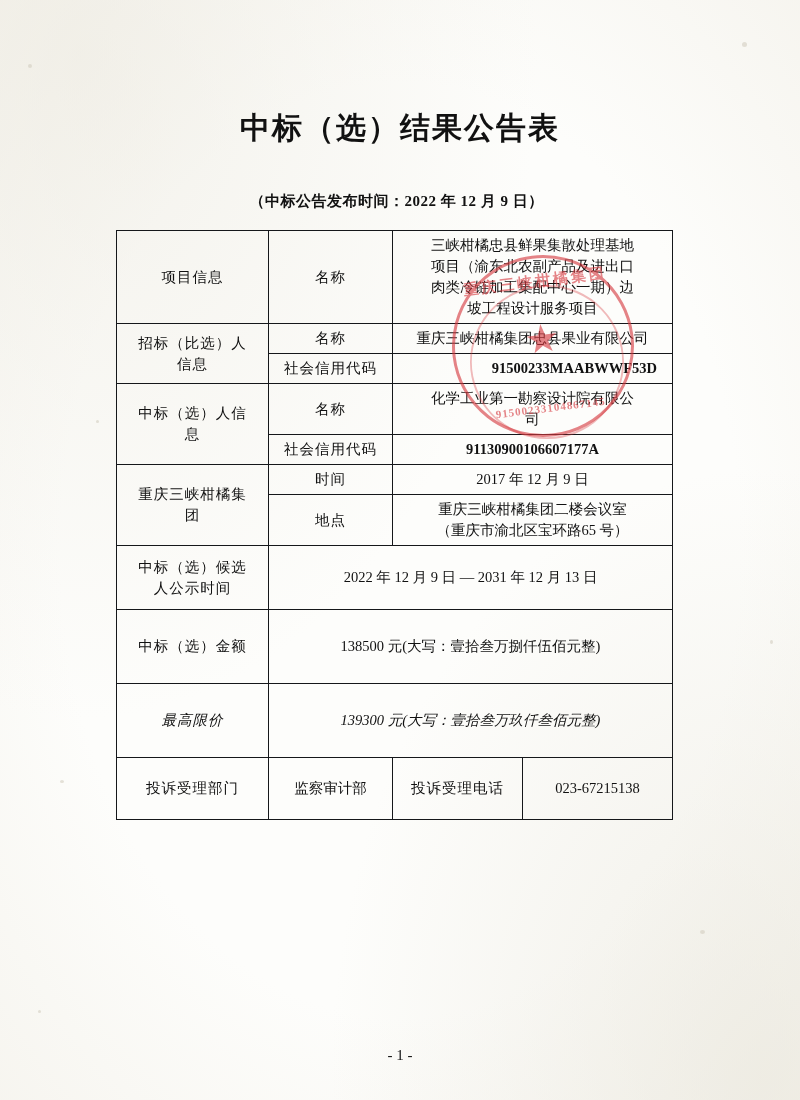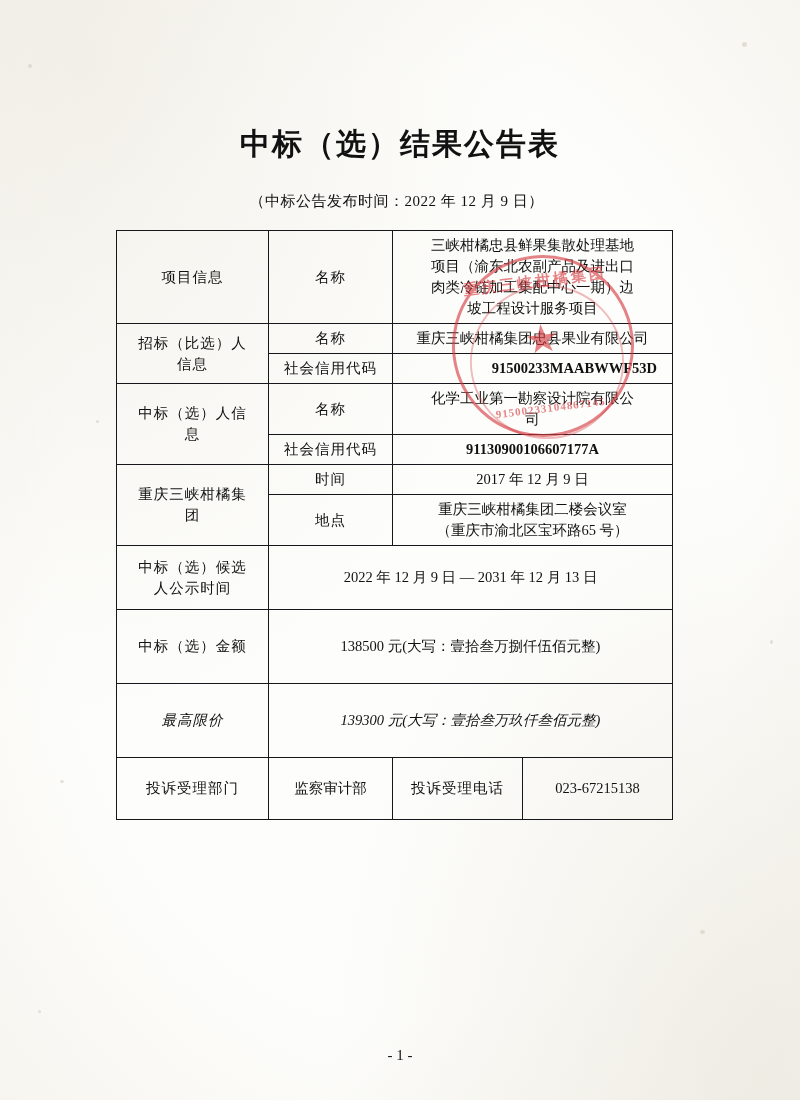--- a/index.html
+++ b/index.html
@@ -44,38 +44,38 @@
   .content {
     position: absolute;
     left: 0;
     top: 0;
     width: 800px;
     height: 1100px;
   }
 
   .doc-title {
     position: absolute;
-    top: 124px;
+    top: 108px;
     left: 0;
     width: 800px;
     text-align: center;
     font-size: 30px;
     font-weight: bold;
     letter-spacing: 2px;
     font-family: "Liberation Serif", "DejaVu Serif", serif;
   }
 
   .doc-subtitle {
     position: absolute;
     top: 192px;
     left: 0;
     width: 793px;
     text-align: center;
     font-size: 15px;
-    font-weight: normal;
+    font-weight: bold;
     letter-spacing: .5px;
   }
 
   table.main {
     position: absolute;
     top: 230px;
     left: 116px;
     width: 556px;
     border-collapse: collapse;
     table-layout: fixed;

